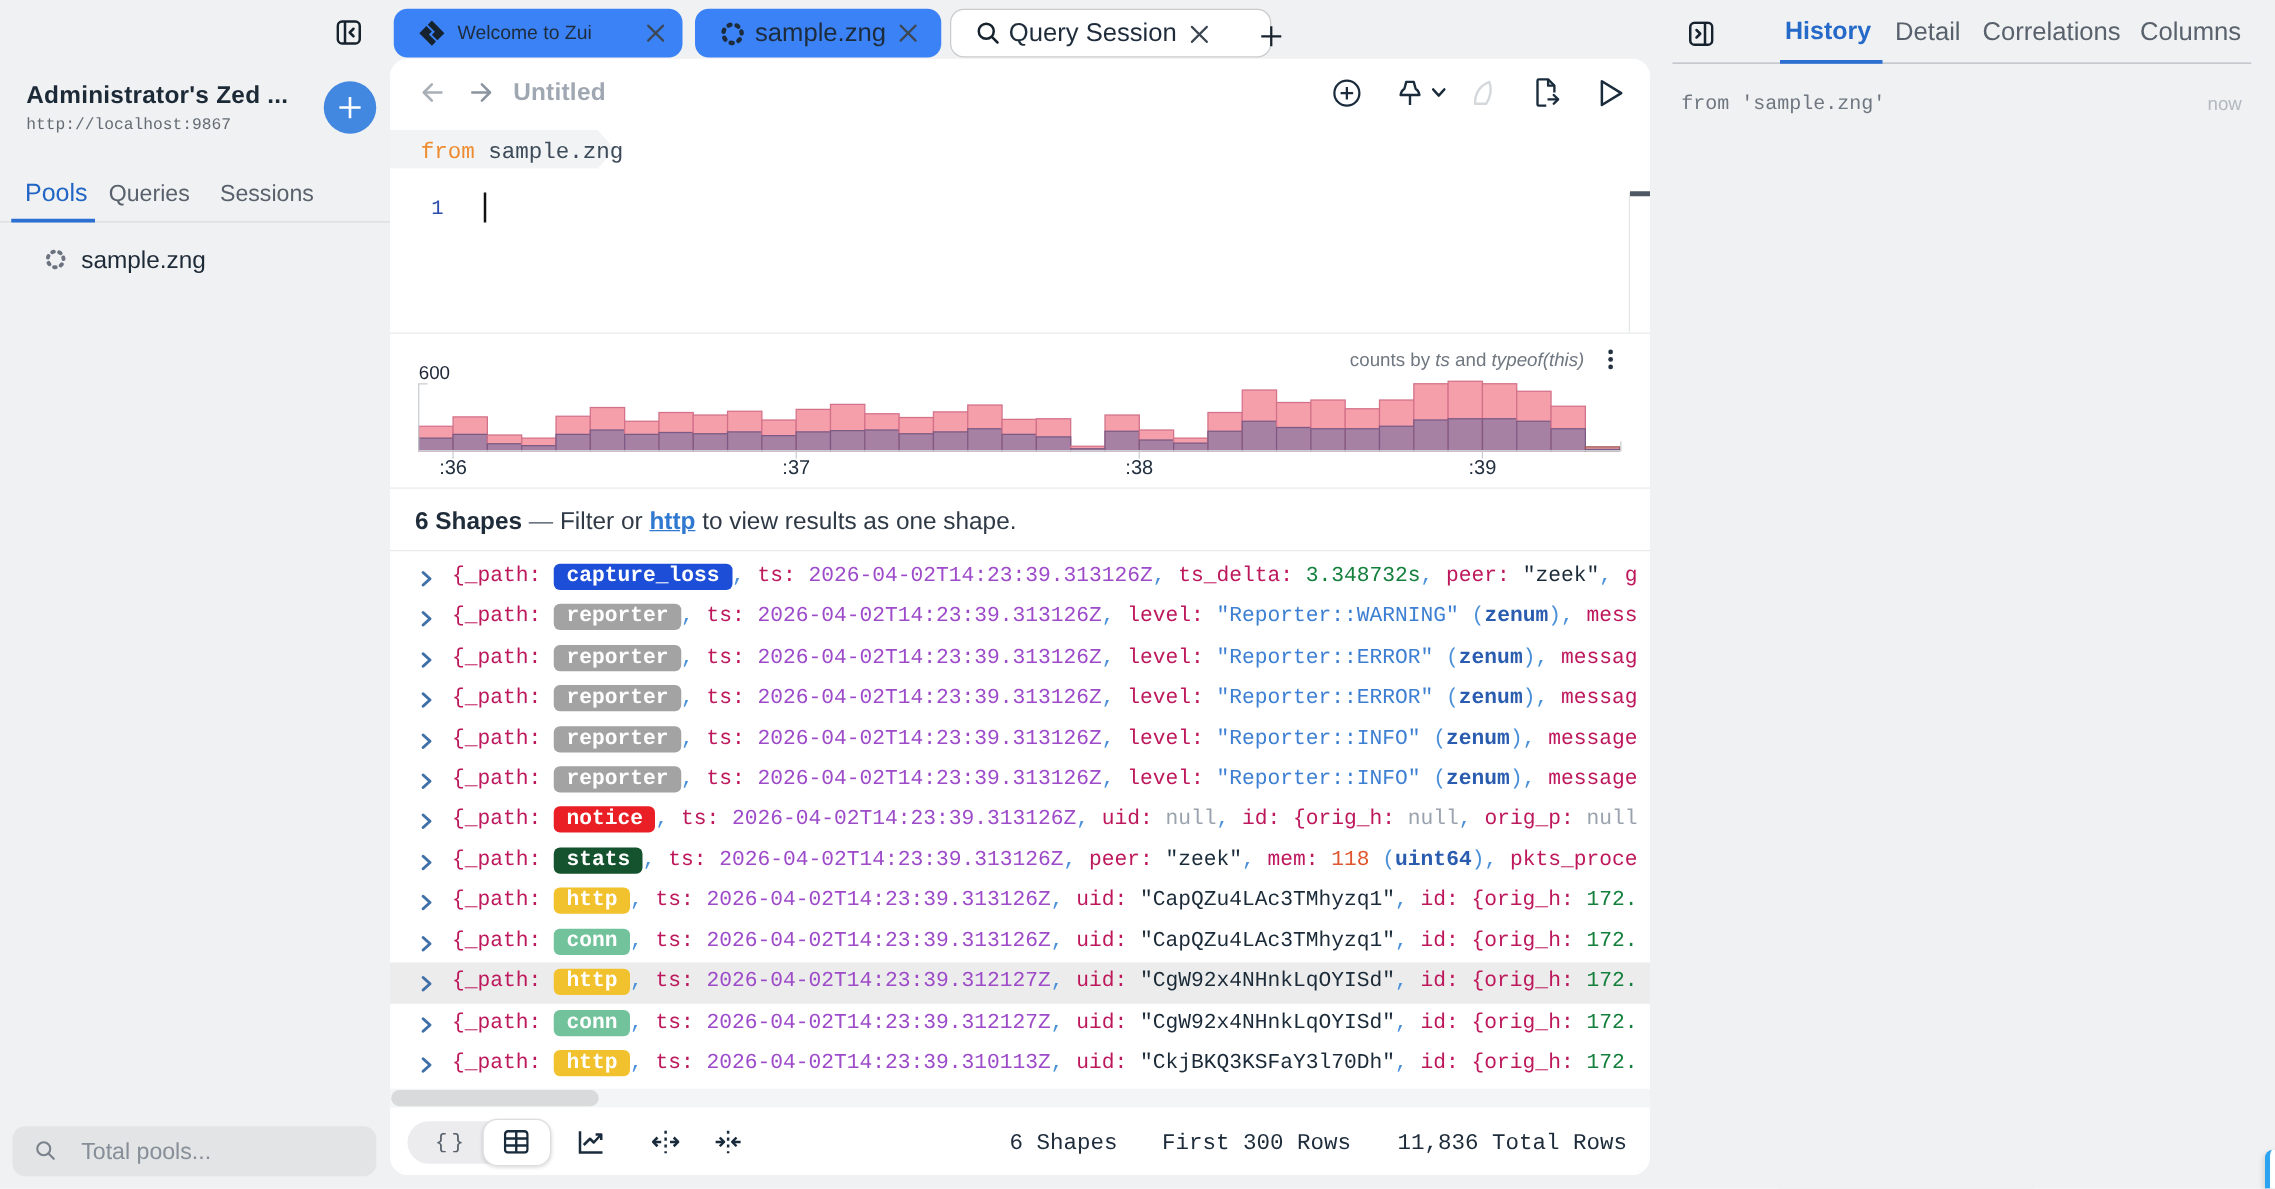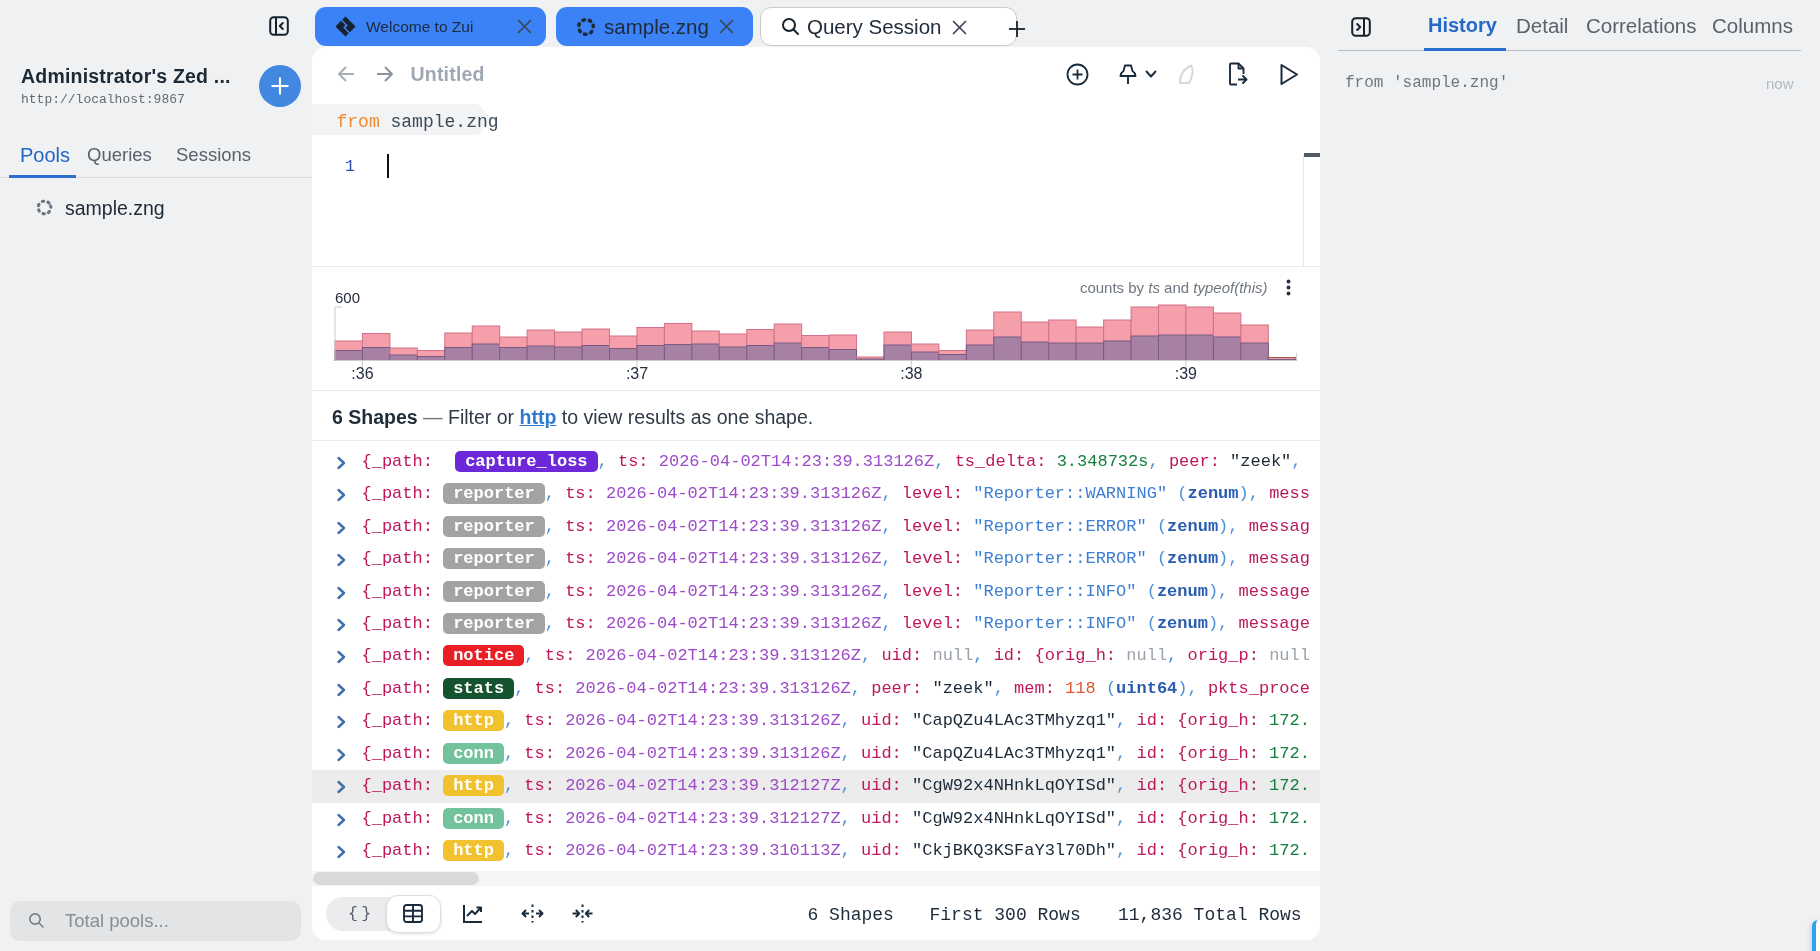--- a/index.html
+++ b/index.html
@@ -24,21 +24,21 @@
 .k { color:#be185d;text-align:center; }
 .p { color:#4a90d9; }
 .t { color:#9d4bc9; }
 .sb { color:#3d7fd2; }
 .sd { color:#1b2a38; }
 .nb { color:#15803d; }
 .nr { color:#e0562e; }
 .nu { color:#9aa3ad; }
 .ty { color:#2a5db0; font-weight:bold; }
 .badge { display:inline-block; height:21px; line-height:21px; border-radius:5px; padding:0 10px; color:#fff; font-weight:bold; font-size:17px; vertical-align:baseline; }
-.b-cl { background:#6d28d9;margin-left:12px; }
+.b-cl { background:#1d4ed8; }
 .b-rep { background:#a3a3a3; }
 .b-not { background:#ea1e25; }
 .b-st { background:#14532d; }
 .b-ht { background:#f2c12e; }
 .b-cn { background:#72c39b; }
 </style>
 </head>
 <body>
 
 <svg class="abs" style="left:269px;top:16px" width="20" height="20" viewBox="0 0 20 20">

